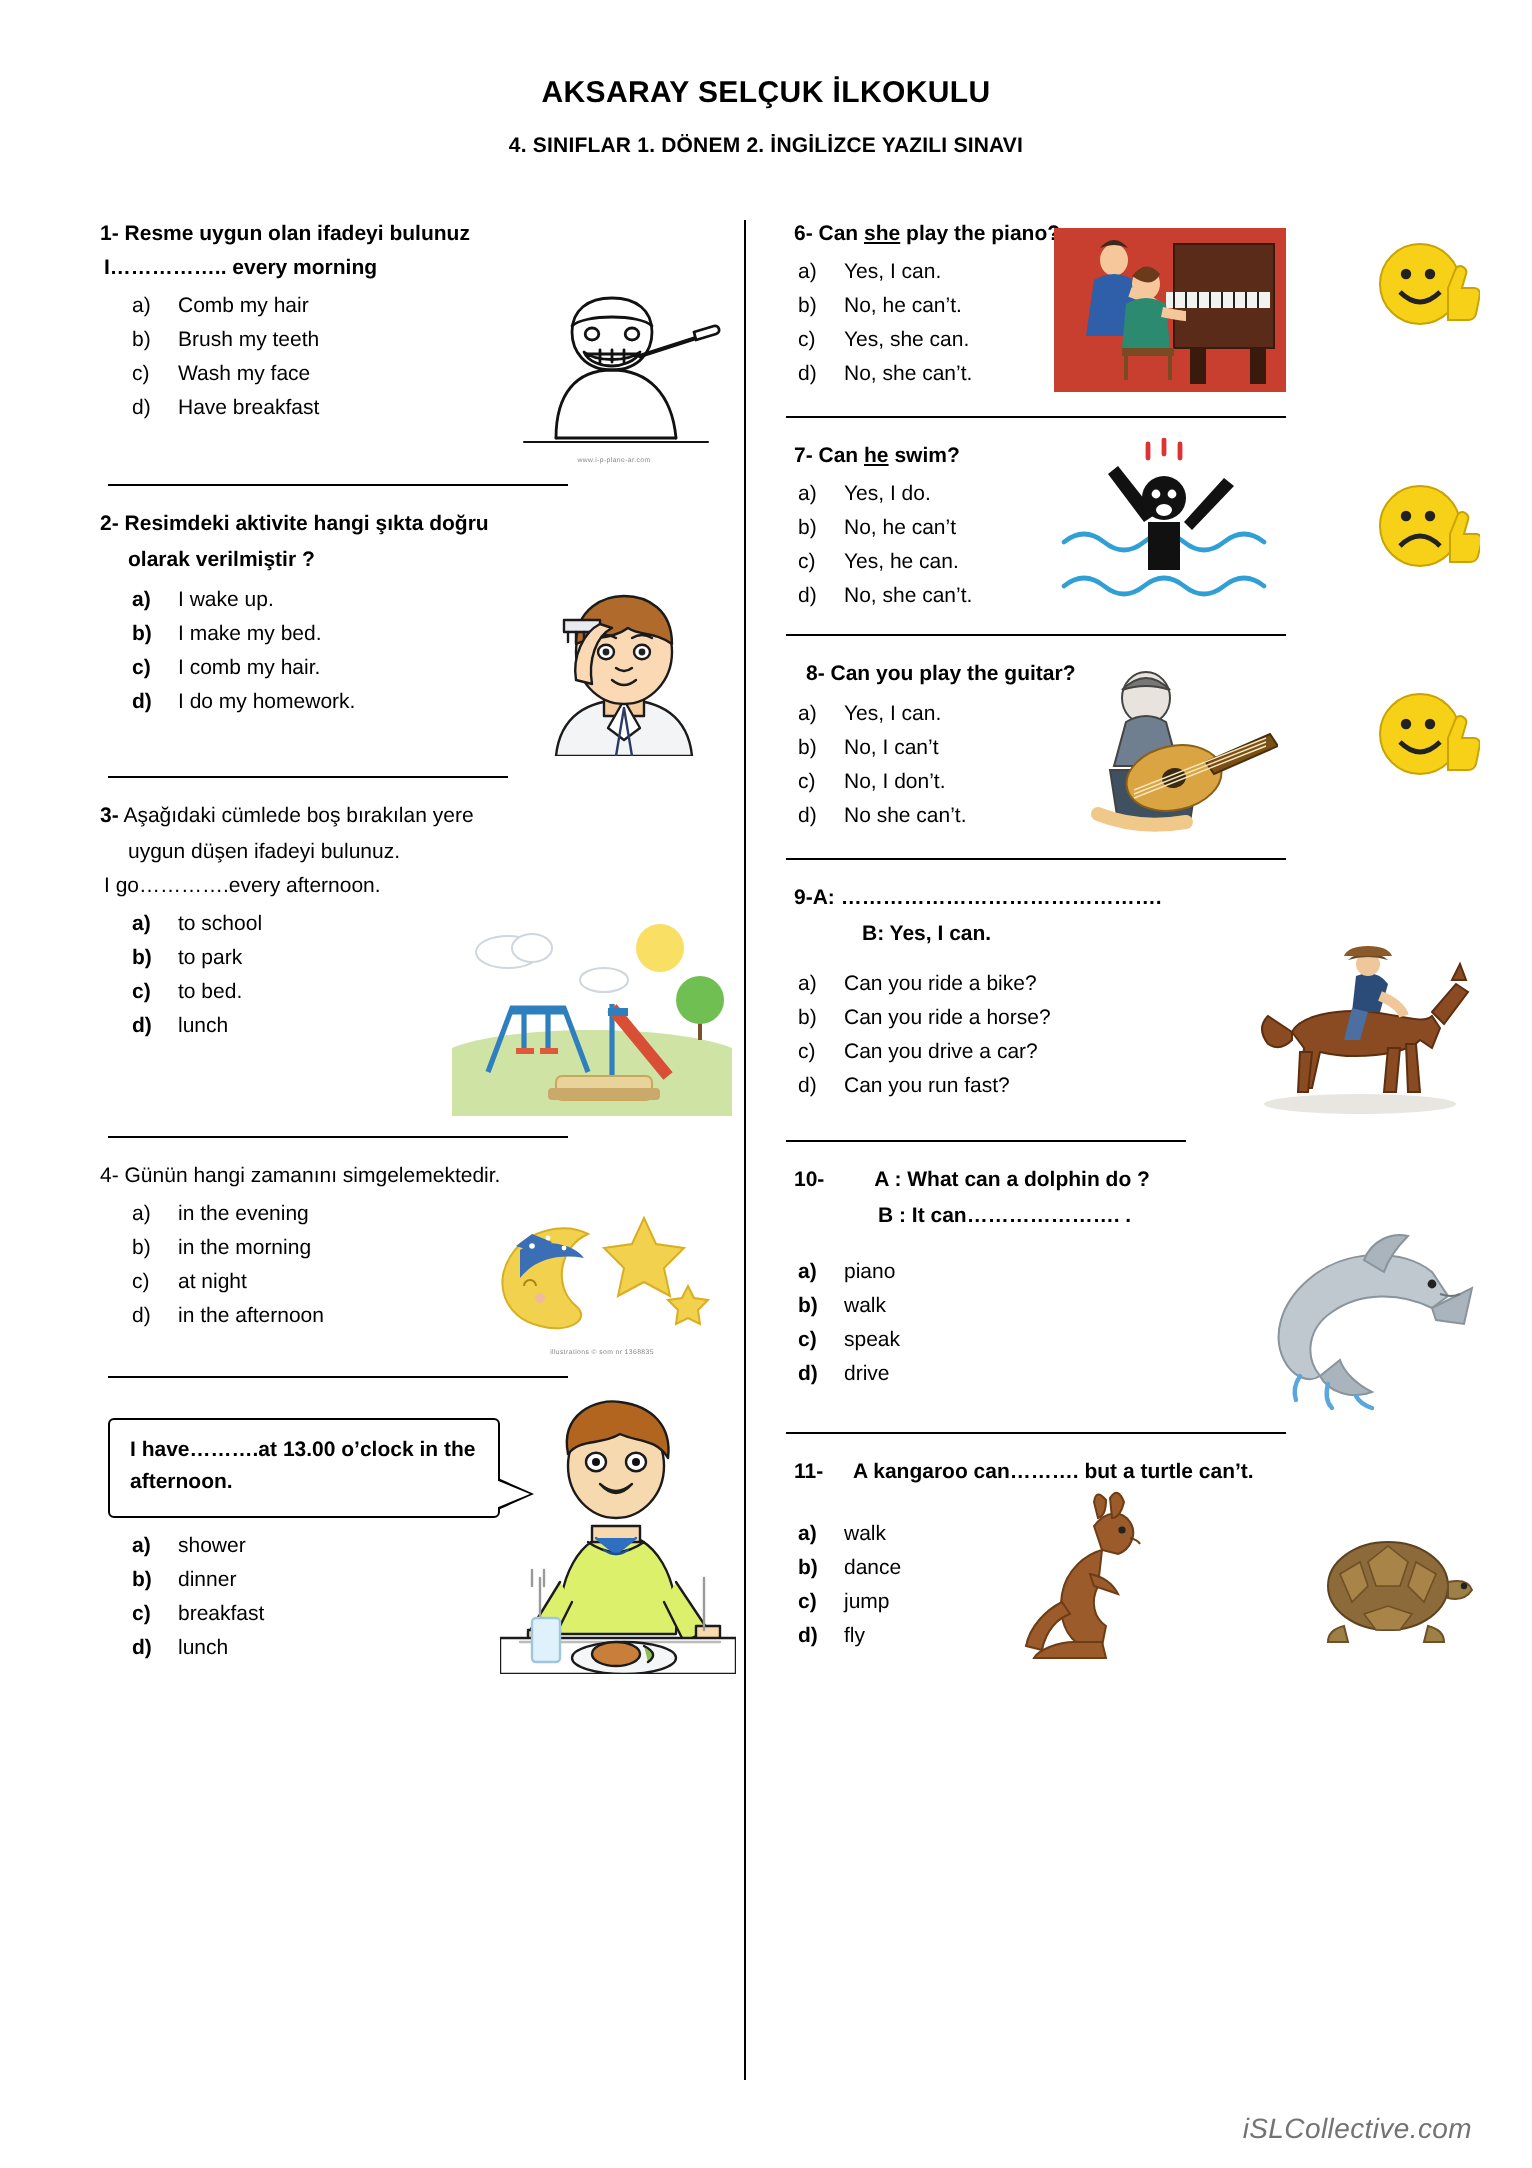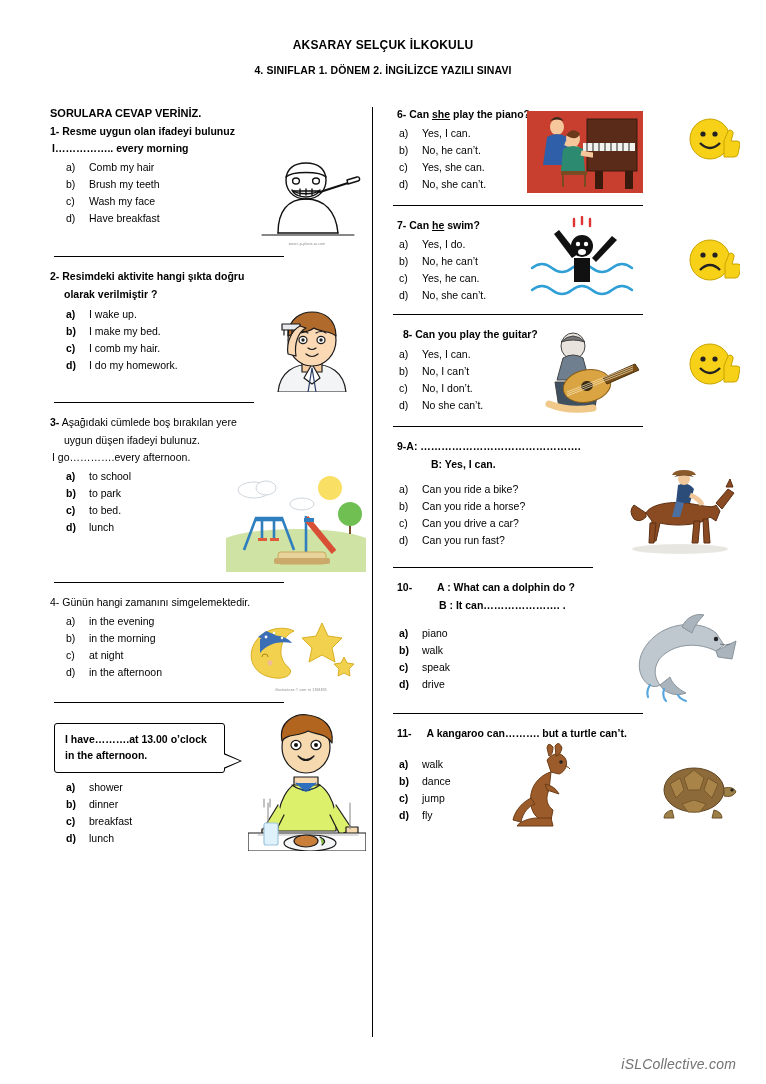--- a/index.html
+++ b/index.html
@@ -14,21 +14,21 @@
     overflow: hidden;
   }
   .page {
     width: 766px;
     height: 1084px;
     position: relative;
     padding: 38px 26px 10px 26px;
   }
   .header-title {
     text-align: center;
-    font-size: 12px;
+    font-size: 15px;
     font-weight: bold;
     letter-spacing: 0.2px;
     margin-bottom: 12px;
   }
   .header-sub {
     text-align: center;
     font-size: 10.5px;
     font-weight: bold;
     letter-spacing: 0.1px;
     margin-bottom: 31px;
@@ -120,21 +120,21 @@
     text-align: center;
     margin-top: 1px;
     letter-spacing: .2px;
   }
   .speech {
     border: 1px solid #000;
     border-radius: 3px;
     padding: 8px 10px;
     font-size: 10.5px;
     font-weight: bold;
-    width: 171px;
+    width: 196px;
     position: relative;
     line-height: 1.5;
   }
   .speech:after {
     content: "";
     position: absolute;
     right: -16px;
     top: 30px;
     border-top: 7px solid transparent;
     border-bottom: 7px solid transparent;
@@ -157,21 +157,20 @@
 
 <div class="page">
 
   <div class="header-title">AKSARAY SELÇUK İLKOKULU</div>
   <div class="header-sub">4. SINIFLAR 1. DÖNEM 2. İNGİLİZCE YAZILI SINAVI</div>
 
   <div class="columns">
 
     <div class="col-left">
 
-      <div class="instr">SORULARA CEVAP VERİNİZ.</div>
 
       <div class="qblock">
         <div class="qtext">
           <span>1-</span>
           <span>Resme uygun olan ifadeyi bulunuz</span>
         </div>
         <div class="stem">I…………….. every morning</div>
         <div class="row-with-art">
           <ul class="opts">
             <li>

